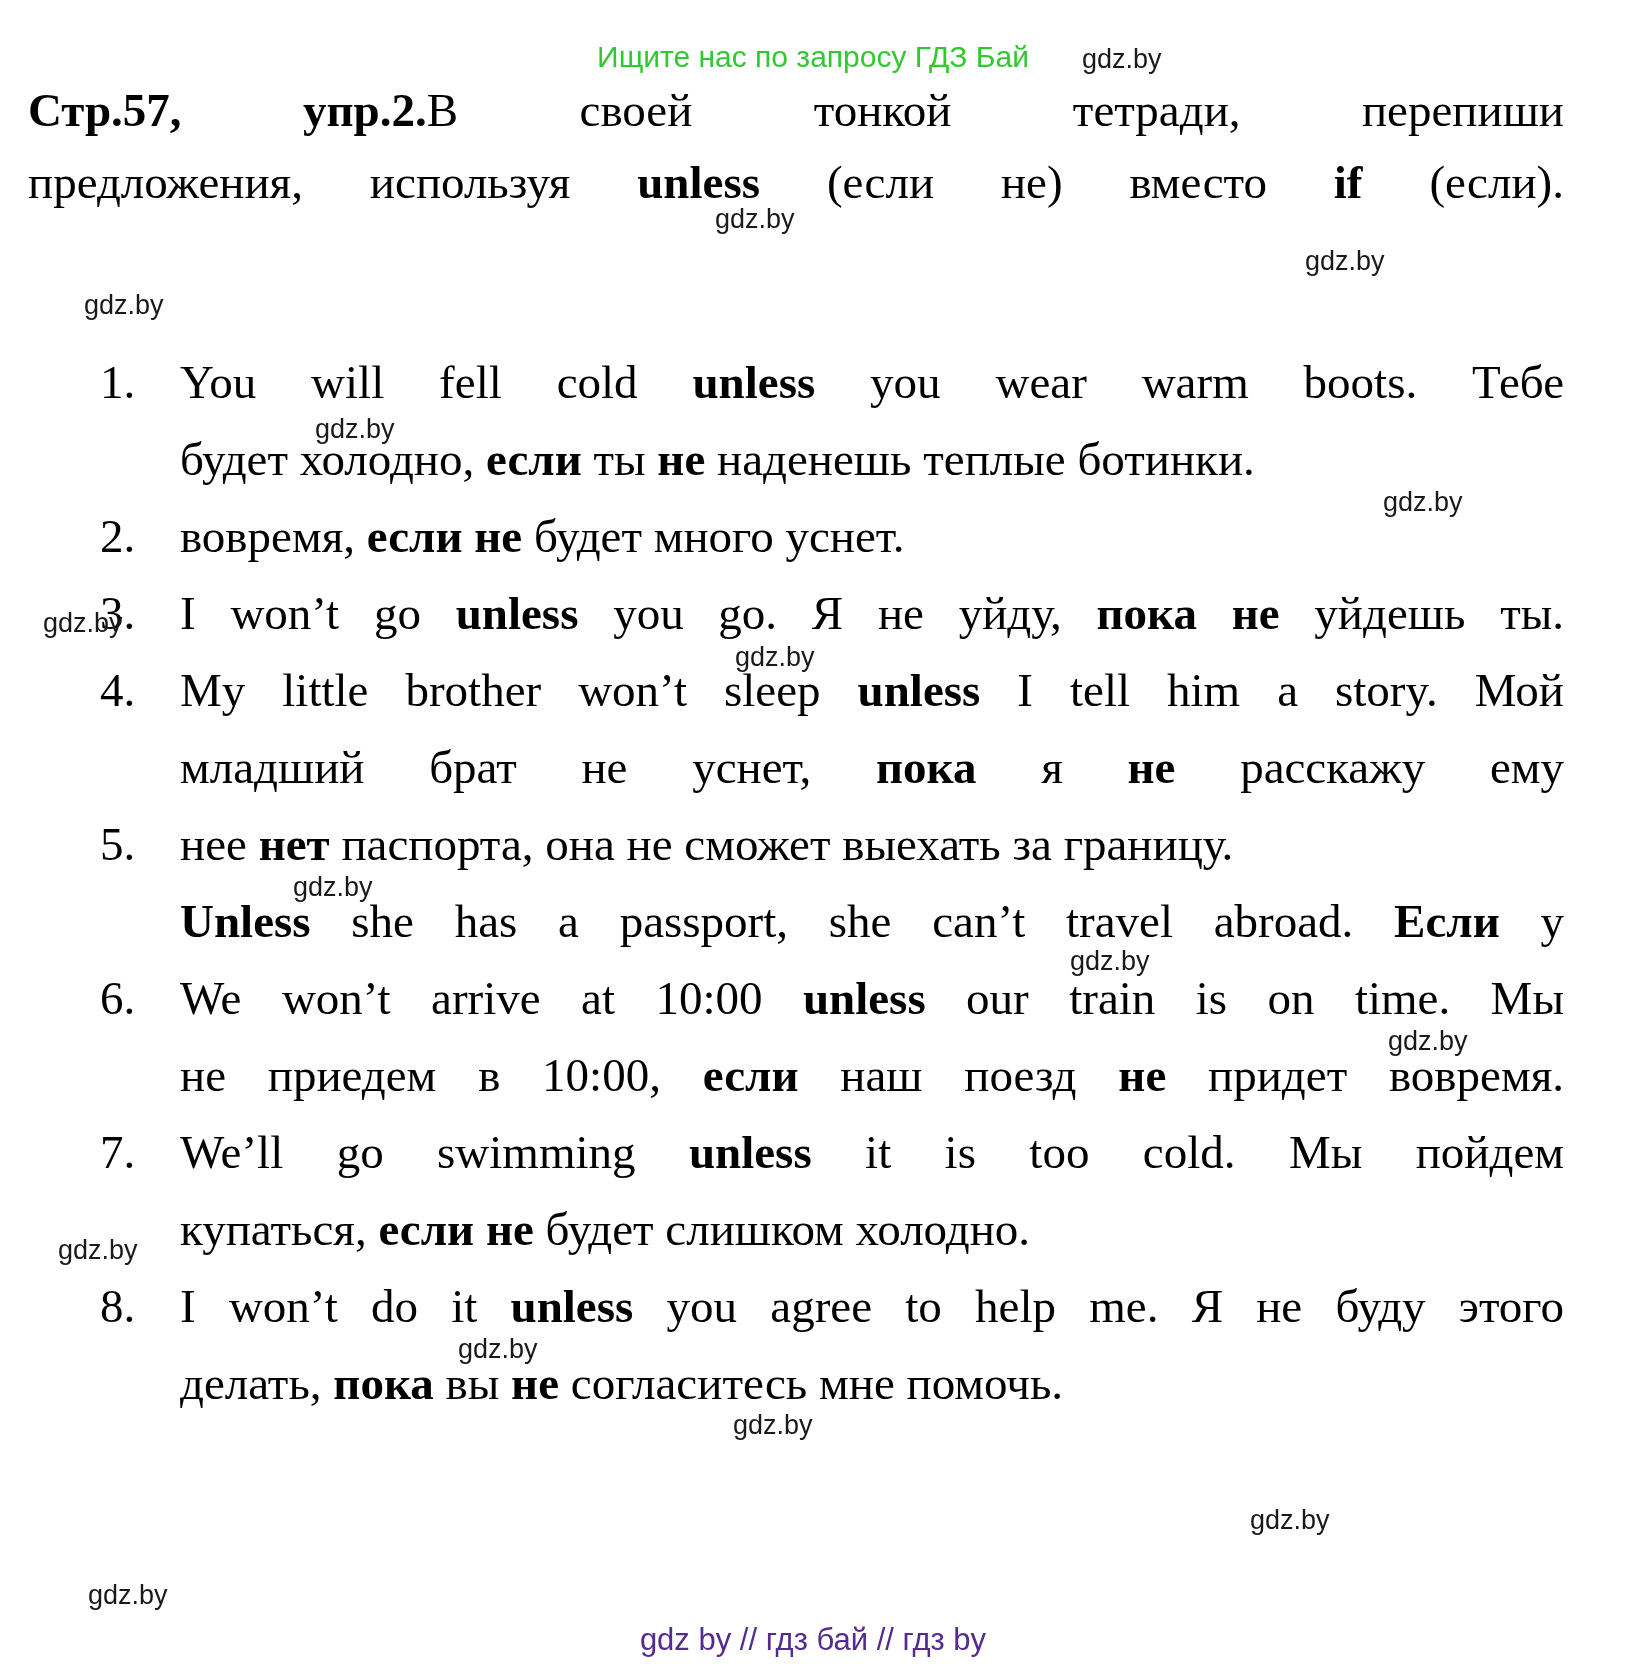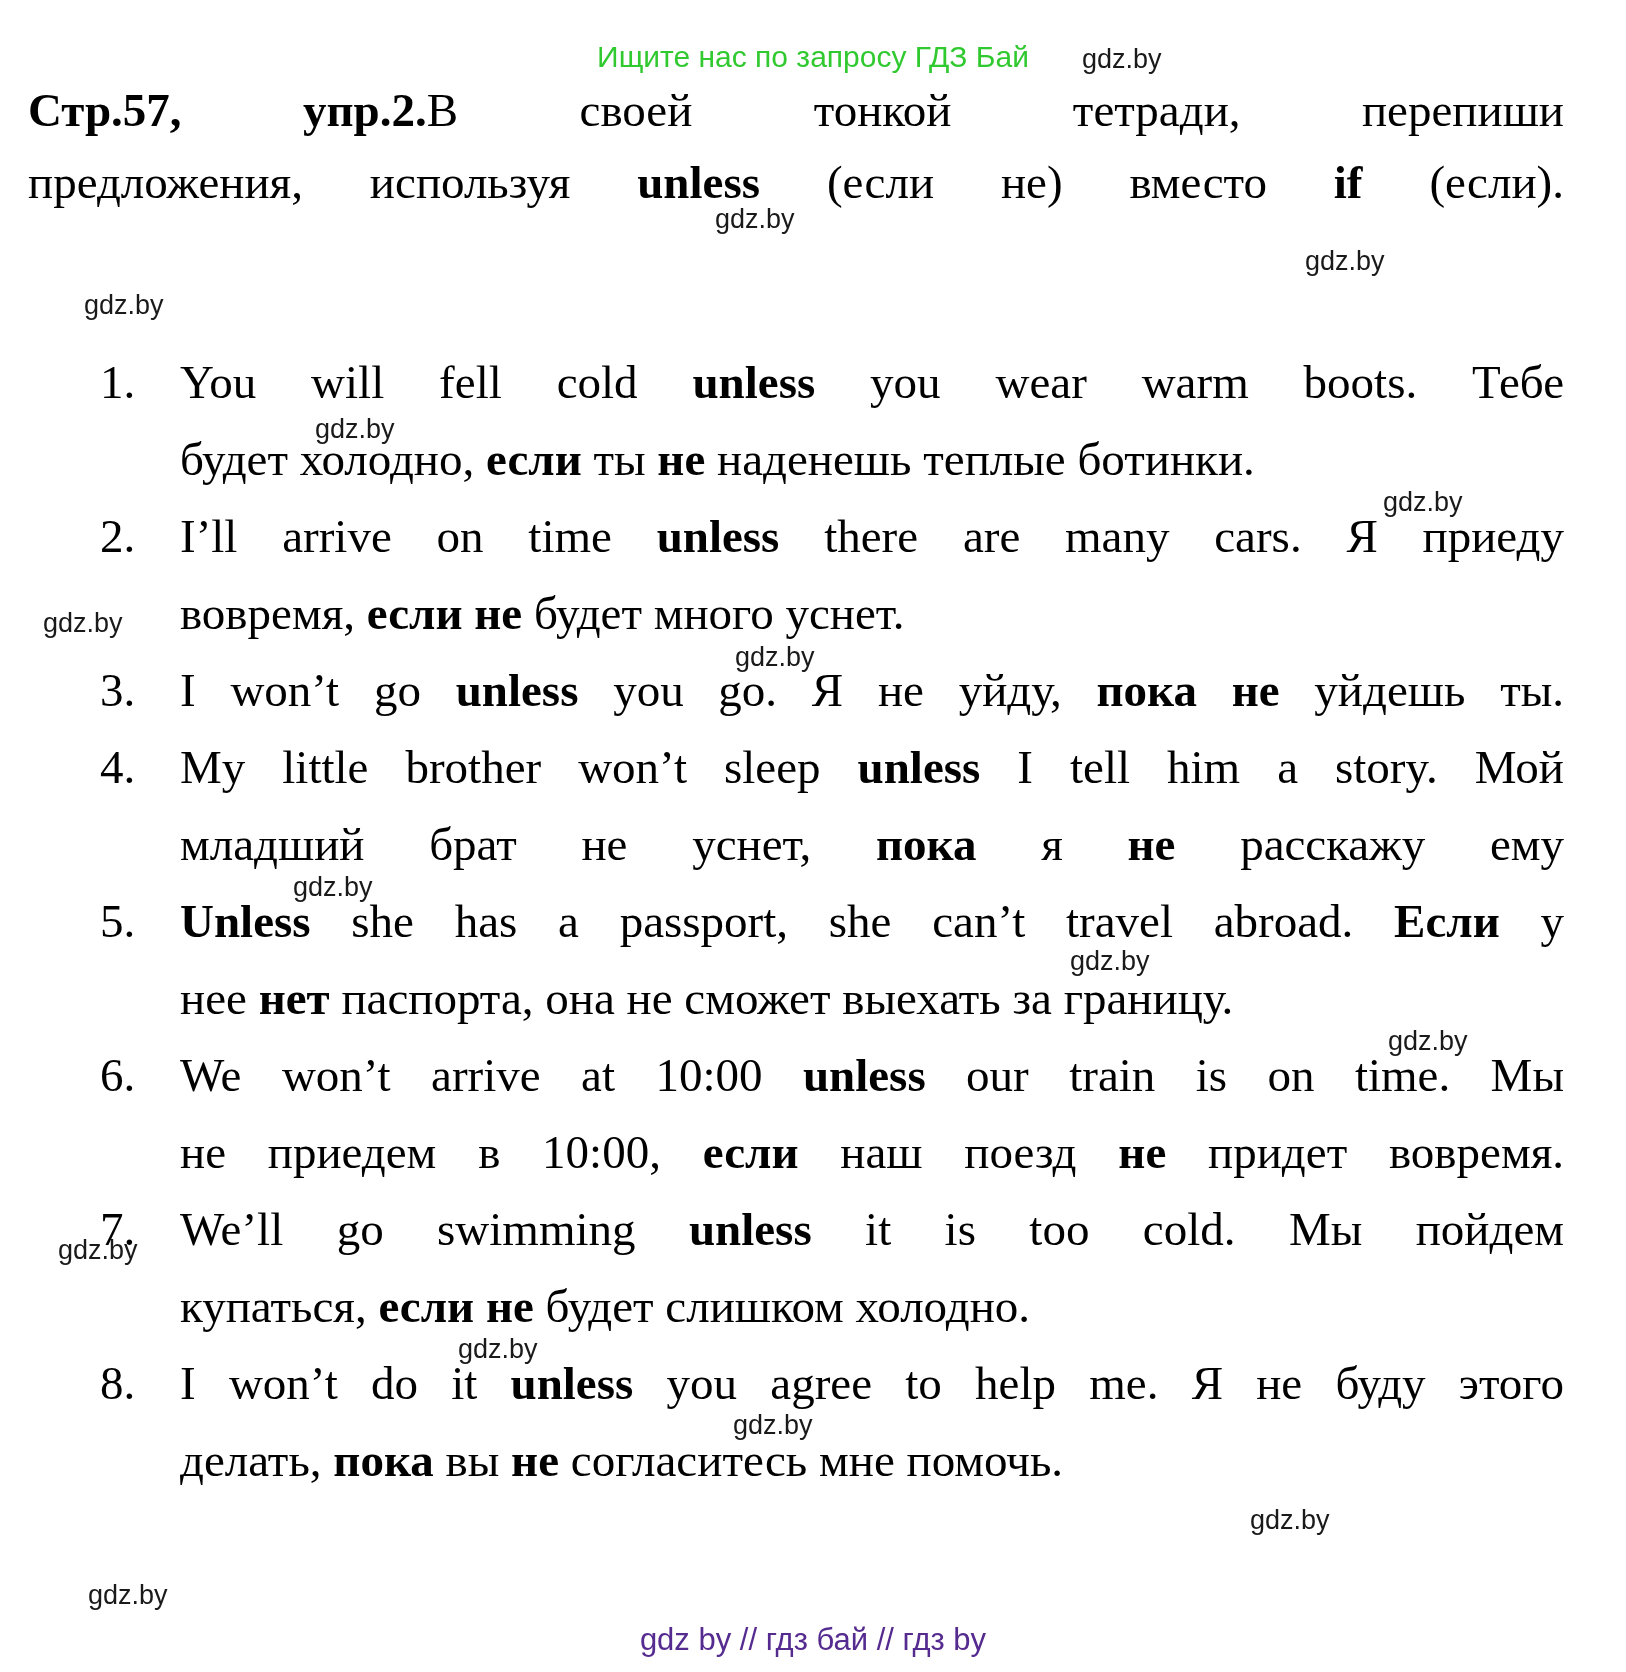--- a/index.html
+++ b/index.html
@@ -67,42 +67,41 @@
     <div class="item">
       <span class="num">1.</span>
       <div class="lines">
         <div class="line fill"><span>You will fell cold </span><span class="b">unless</span><span> you wear warm boots. Тебе</span></div>
         <div class="line"><span>будет холодно, </span><span class="b">если</span><span> ты </span><span class="b">не</span><span> наденешь теплые ботинки.</span></div>
       </div>
     </div>
     <div class="item">
       <span class="num">2.</span>
       <div class="lines">
-        <div class="line fill"><span>I’ll arrive on time </span><span class="b">unless</span><span> there are many cars. Я приеду</span></div>
         <div class="line"><span>вовремя, </span><span class="b">если не</span><span> будет много уснет.</span></div>
       </div>
     </div>
     <div class="item">
       <span class="num">3.</span>
       <div class="lines">
         <div class="line fill"><span>I won’t go </span><span class="b">unless</span><span> you go. Я не уйду, </span><span class="b">пока не</span><span> уйдешь ты.</span></div>
       </div>
     </div>
     <div class="item">
       <span class="num">4.</span>
       <div class="lines">
         <div class="line fill"><span>My little brother won’t sleep </span><span class="b">unless</span><span> I tell him a story. Мой</span></div>
         <div class="line fill"><span>младший брат не уснет, </span><span class="b">пока</span><span> я </span><span class="b">не</span><span> расскажу ему</span></div>
       </div>
     </div>
     <div class="item">
       <span class="num">5.</span>
       <div class="lines">
+        <div class="line"><span>нее </span><span class="b">нет</span><span> паспорта, она не сможет выехать за границу.</span></div>
         <div class="line fill"><span class="b">Unless</span><span> she has a passport, she can’t travel abroad. </span><span class="b">Если</span><span> у</span></div>
-        <div class="line"><span>нее </span><span class="b">нет</span><span> паспорта, она не сможет выехать за границу.</span></div>
       </div>
     </div>
     <div class="item">
       <span class="num">6.</span>
       <div class="lines">
         <div class="line fill"><span>We won’t arrive at 10:00 </span><span class="b">unless</span><span> our train is on time. Мы</span></div>
         <div class="line fill"><span>не приедем в 10:00, </span><span class="b">если</span><span> наш поезд </span><span class="b">не</span><span> придет вовремя.</span></div>
       </div>
     </div>
     <div class="item">

